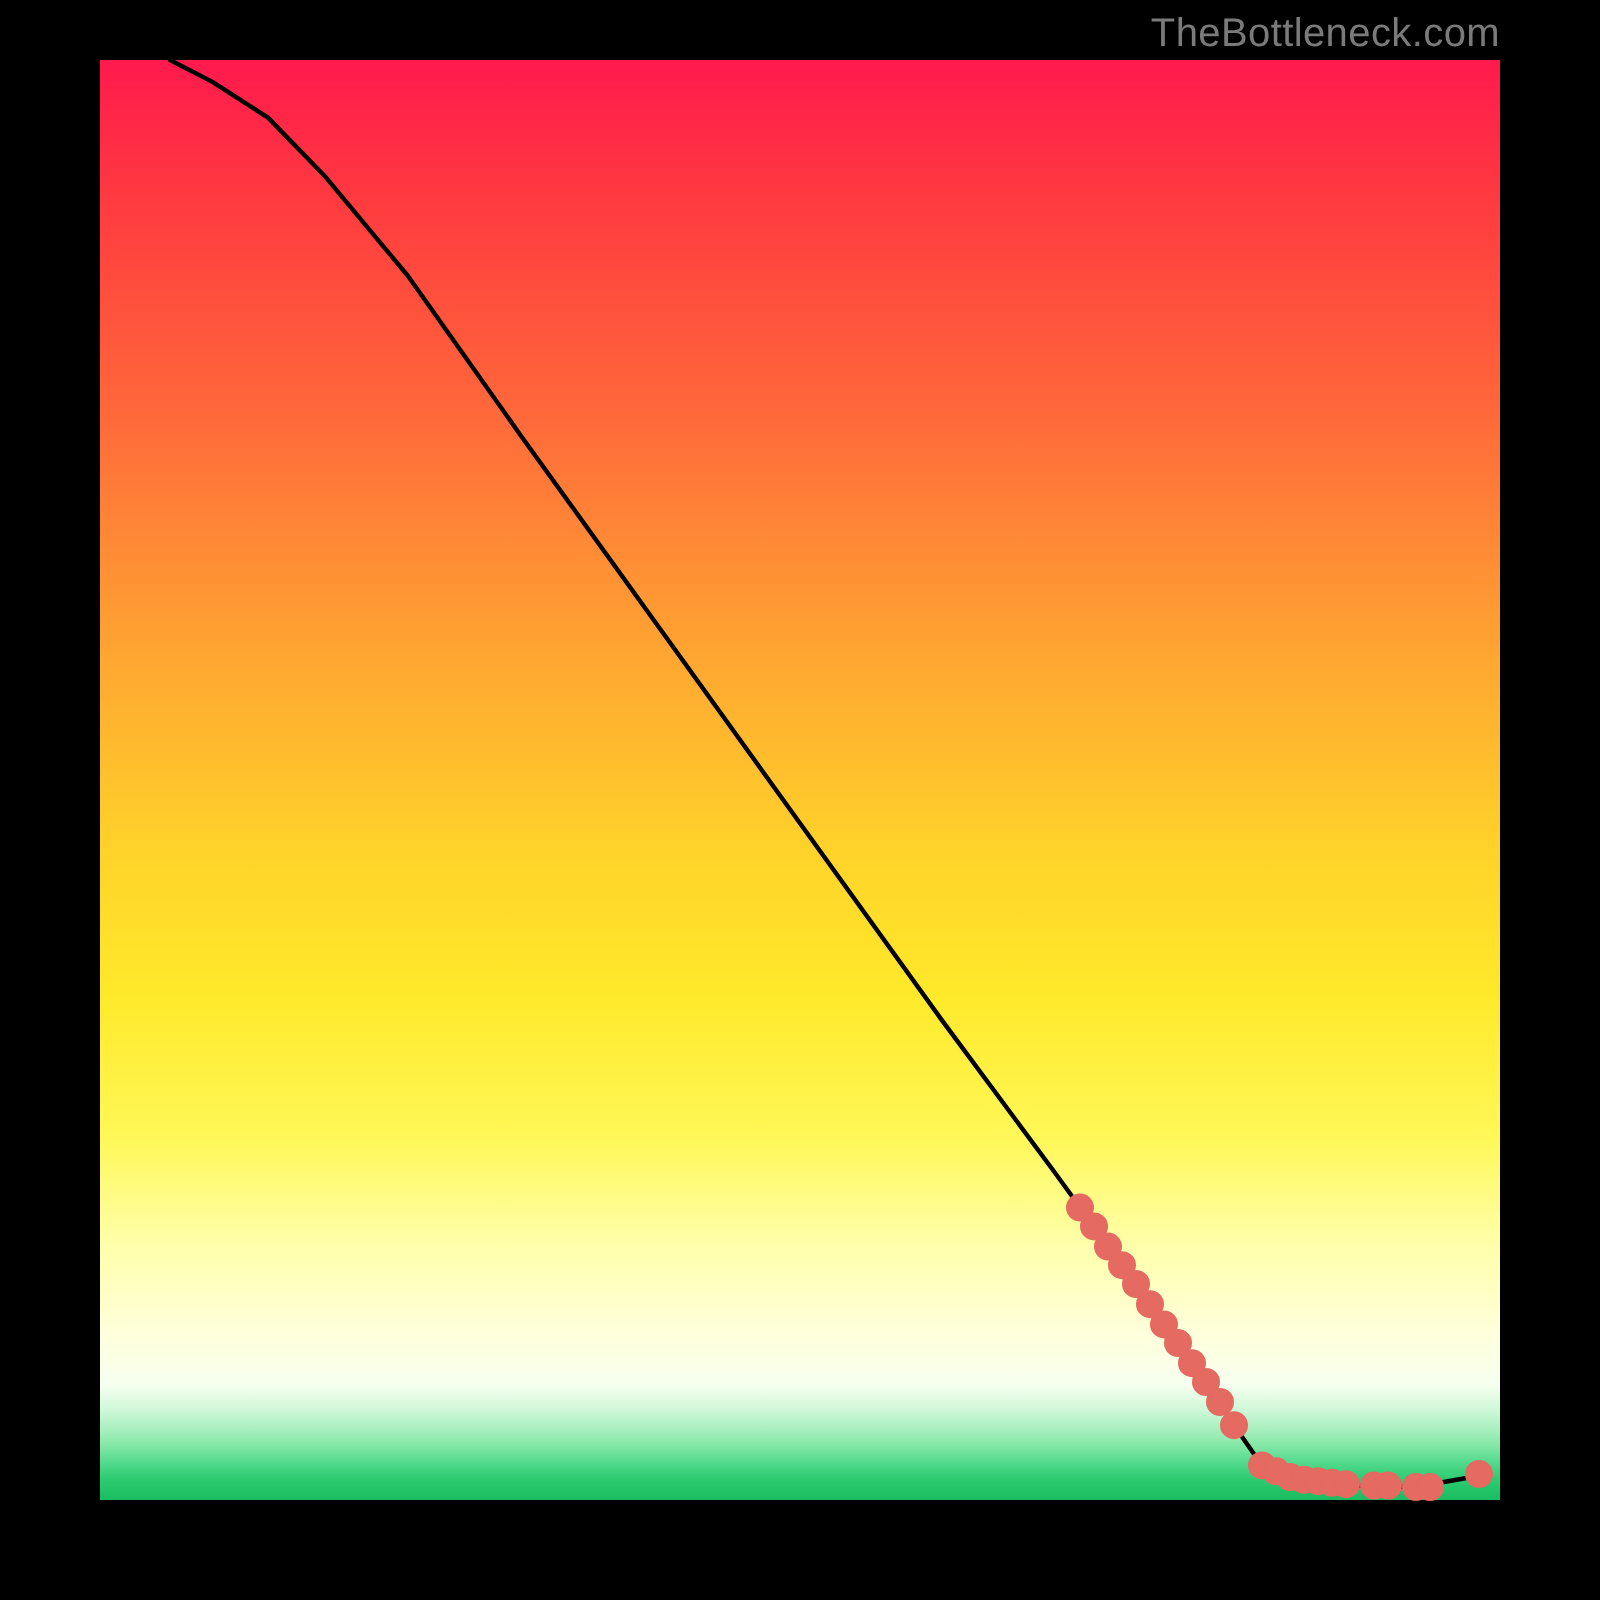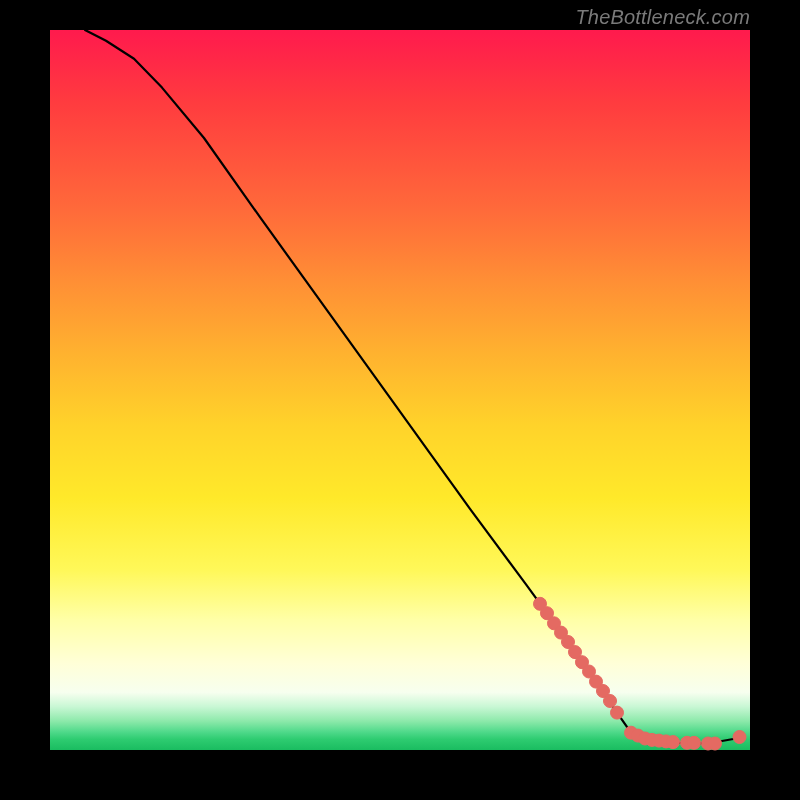--- a/index.html
+++ b/index.html
@@ -9,21 +9,20 @@
     height: 800px;
     background: #000;
     overflow: hidden;
     font-family: Arial, Helvetica, sans-serif;
   }
   .frame {
     position: relative;
     width: 800px;
     height: 698px;
     background: #000;
-    font-style: italic;
   }
   .plot {
     position: absolute;
     left: 50px;
     top: 30px;
     width: 700px;
     height: 720px;
     
     background: linear-gradient(
       to bottom,

